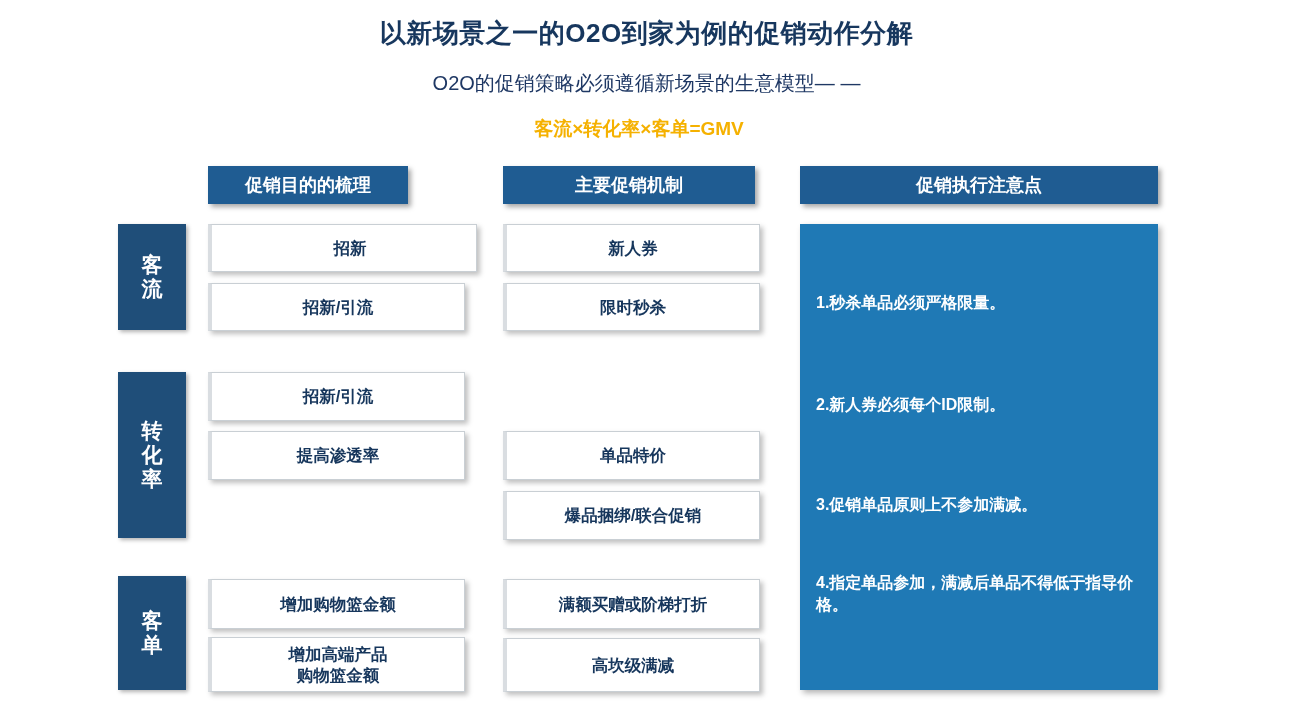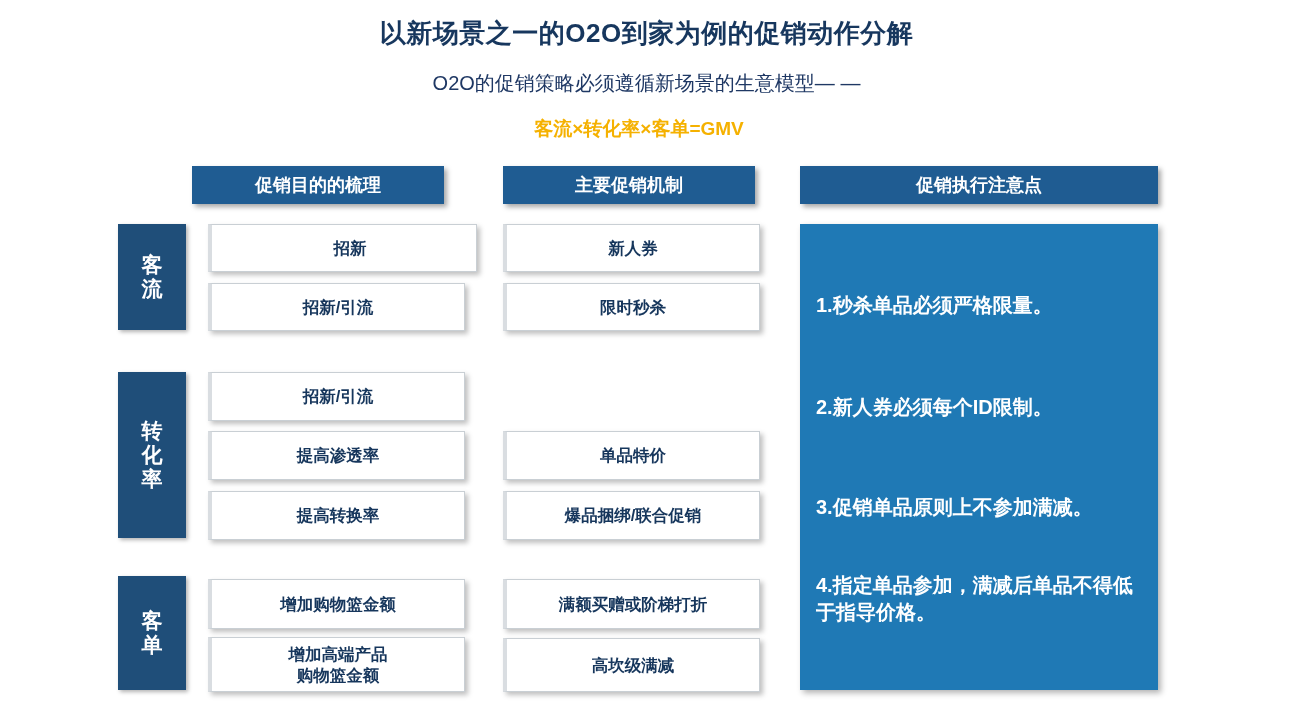--- a/index.html
+++ b/index.html
@@ -55,21 +55,21 @@
     position: absolute;
     height: 38px;
     line-height: 38px;
     text-align: center;
     color: #ffffff;
     font-size: 18px;
     font-weight: bold;
     background: #1f5c92;
     box-shadow: 3px 3px 5px rgba(0,0,0,0.35);
   }
-  .col-header.h1 { left: 192px; top: 166px; width: 252px; }
+  .col-header.h1 { left: 208px; top: 166px; width: 200px; }
   .col-header.h2 { left: 503px; top: 166px; width: 252px; }
   .col-header.h3 { left: 800px; top: 166px; width: 358px; }
 
   
   .stage {
     position: absolute;
     background: #1f4e79;
     color: #ffffff;
     font-weight: bold;
     font-size: 21px;
@@ -117,21 +117,21 @@
     width: 358px;
     height: 466px;
     background: #1f79b5;
     box-shadow: 3px 3px 6px rgba(0,0,0,0.3);
   }
   .panel-note {
     position: absolute;
     left: 16px;
     width: 330px;
     color: #ffffff;
-    font-size: 20px;
+    font-size: 16px;
     font-weight: bold;
     line-height: 1.35;
   }
   .panel-note.n1 { top: 68px; }
   .panel-note.n2 { top: 170px; }
   .panel-note.n3 { top: 270px; }
   .panel-note.n4 { top: 348px; }
 </style>
 </head>
 <body>
@@ -154,21 +154,20 @@
   </div>
   <div class="stage s3">
     <span>客单</span>
   </div>
 
   <div class="card col-a" style="top:224px;height:46px;padding-left:12px;">招新</div>
   <div class="card col-a" style="top:283px;height:46px;">招新/引流</div>
 
   <div class="card col-a" style="top:372px;height:47px;">招新/引流</div>
   <div class="card col-a" style="top:431px;height:47px;">提高渗透率</div>
-  <div class="card col-a" style="top:491px;height:47px;">提高转换率</div>
 
   <div class="card col-a" style="top:579px;height:48px;">增加购物篮金额</div>
   <div class="card col-a" style="top:637px;height:53px;white-space:pre-line;">增加高端产品
 购物篮金额</div>
 
   <div class="card col-b" style="top:224px;height:46px;">新人券</div>
   <div class="card col-b" style="top:283px;height:46px;">限时秒杀</div>
 
   <div class="card col-b" style="top:431px;height:47px;">单品特价</div>
   <div class="card col-b" style="top:491px;height:47px;">爆品捆绑/联合促销</div>

